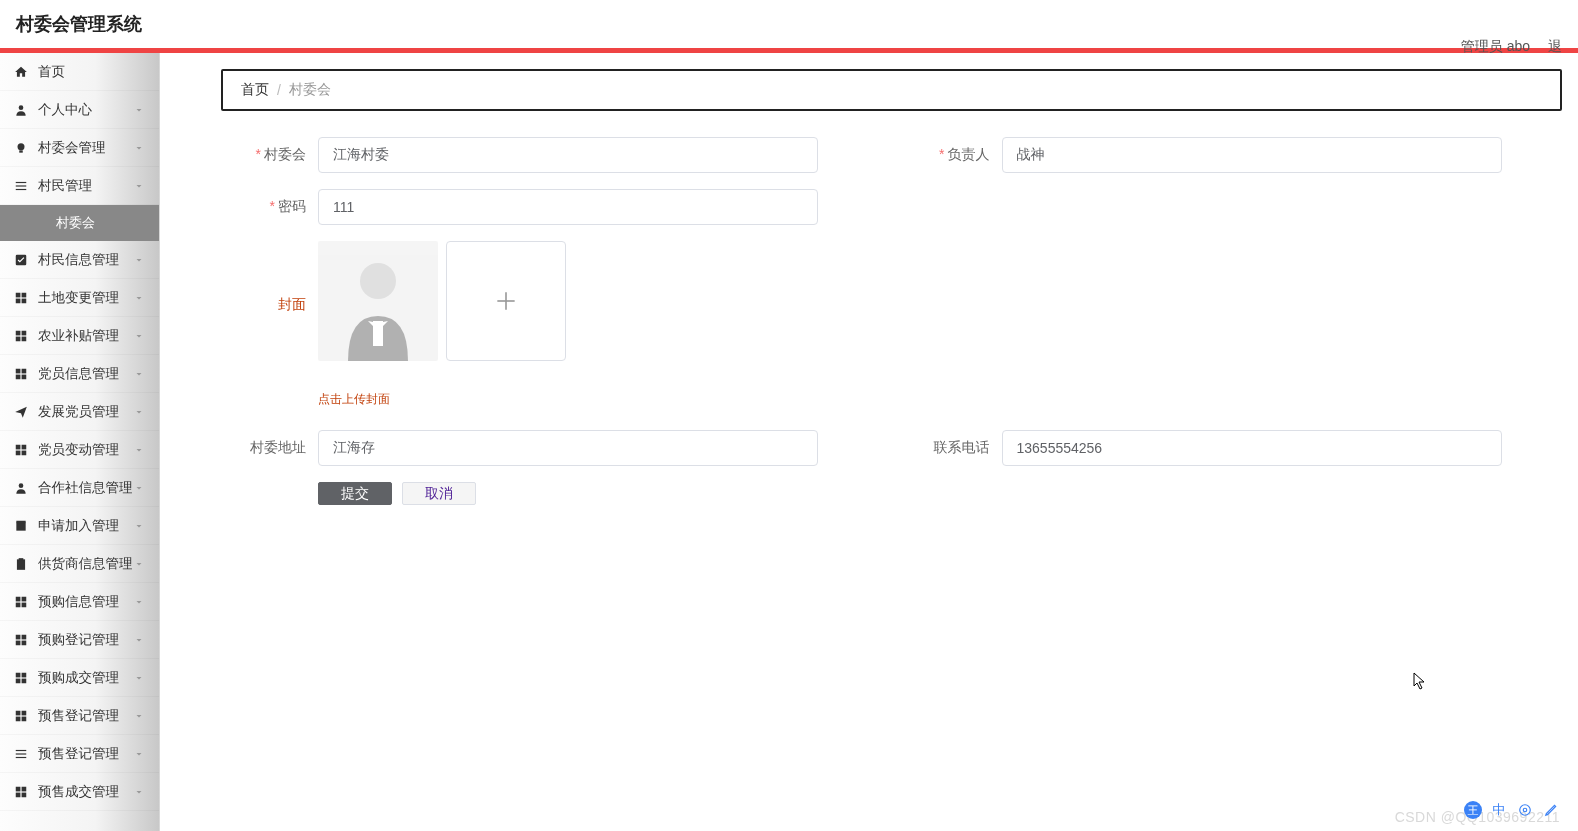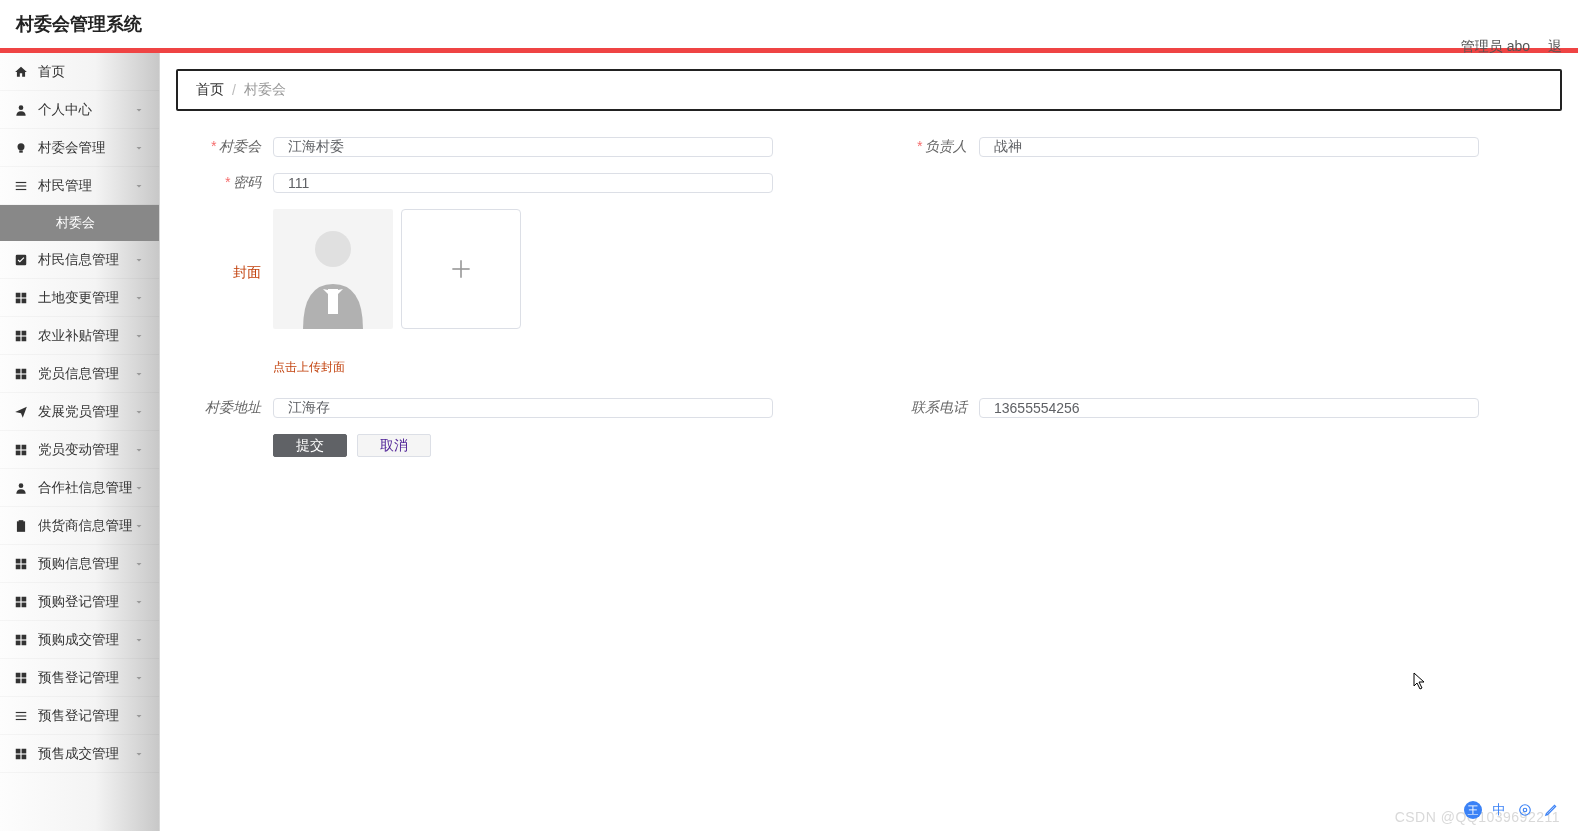--- a/index.html
+++ b/index.html
@@ -27,20 +27,21 @@
       display: flex;
       align-items: center;
       gap: 18px;
       color: #555;
     }
     .header-right span { cursor: pointer; margin-top: 46px; }
 
     .container {
       display: flex;
       height: calc(100vh - 53px);
+      gap: 45px;
     }
 
     .sidebar {
       width: 160px;
       background: linear-gradient(to right, #fdfdfd 0%, #f4f4f4 60%, #c8c8c8 100%);
       overflow-y: auto;
       border-right: 1px solid #d8d8d8;
     }
     .sidebar::-webkit-scrollbar { width: 6px; }
     .sidebar::-webkit-scrollbar-thumb { background: #bbb; border-radius: 3px; }
@@ -118,26 +119,25 @@
       width: 50%;
     }
     .form-item.full { width: 50%; }
     .form-label {
       width: 75px;
       text-align: right;
       padding-right: 12px;
       font-size: 14px;
       color: #666;
       flex-shrink: 0;
-      font-style: italic;
     }
     .form-label .req { color: #f56c6c; margin-right: 3px; }
     .form-input {
       flex: 1;
-      height: 20px;
+      height: 36px;
       border: 1px solid #dcdfe6;
       border-radius: 4px;
       padding: 0 14px;
       font-size: 14px;
       color: #606266;
       outline: none;
       max-width: 500px;
     }
 
     .cover-row {
@@ -422,20 +422,34 @@
         </span>
       </div>
       <div class="menu-item">
         <span class="icon">
           <svg viewBox="0 0 24 24">
             <circle cx="12" cy="8" r="4"></circle>
             <path d="M4 22 Q4 14 12 14 Q20 14 20 22 Z"></path>
           </svg>
         </span>
         <span class="label">合作社信息管理</span>
+        <span class="chevron">
+          <svg viewBox="0 0 24 24">
+            <path d="M7 10 L12 15 L17 10 Z"></path>
+          </svg>
+        </span>
+      </div>
+      <div class="menu-item">
+        <span class="icon">
+          <svg viewBox="0 0 24 24">
+            <rect x="4" y="6" width="16" height="14"></rect>
+            <rect x="4" y="3" width="16" height="4"></rect>
+          </svg>
+        </span>
+        <span class="label">申请加入管理</span>
         <span class="chevron">
           <svg viewBox="0 0 24 24">
             <path d="M7 10 L12 15 L17 10 Z"></path>
           </svg>
         </span>
       </div>
       <div class="menu-item">
         <span class="icon">
           <svg viewBox="0 0 24 24">
             <rect x="5" y="4" width="14" height="18"></rect>

